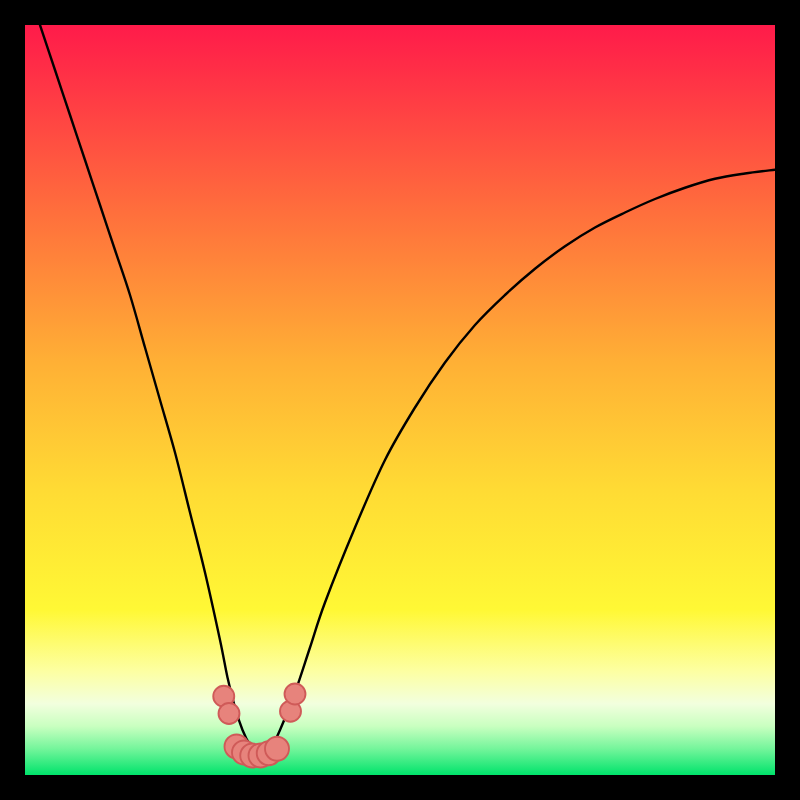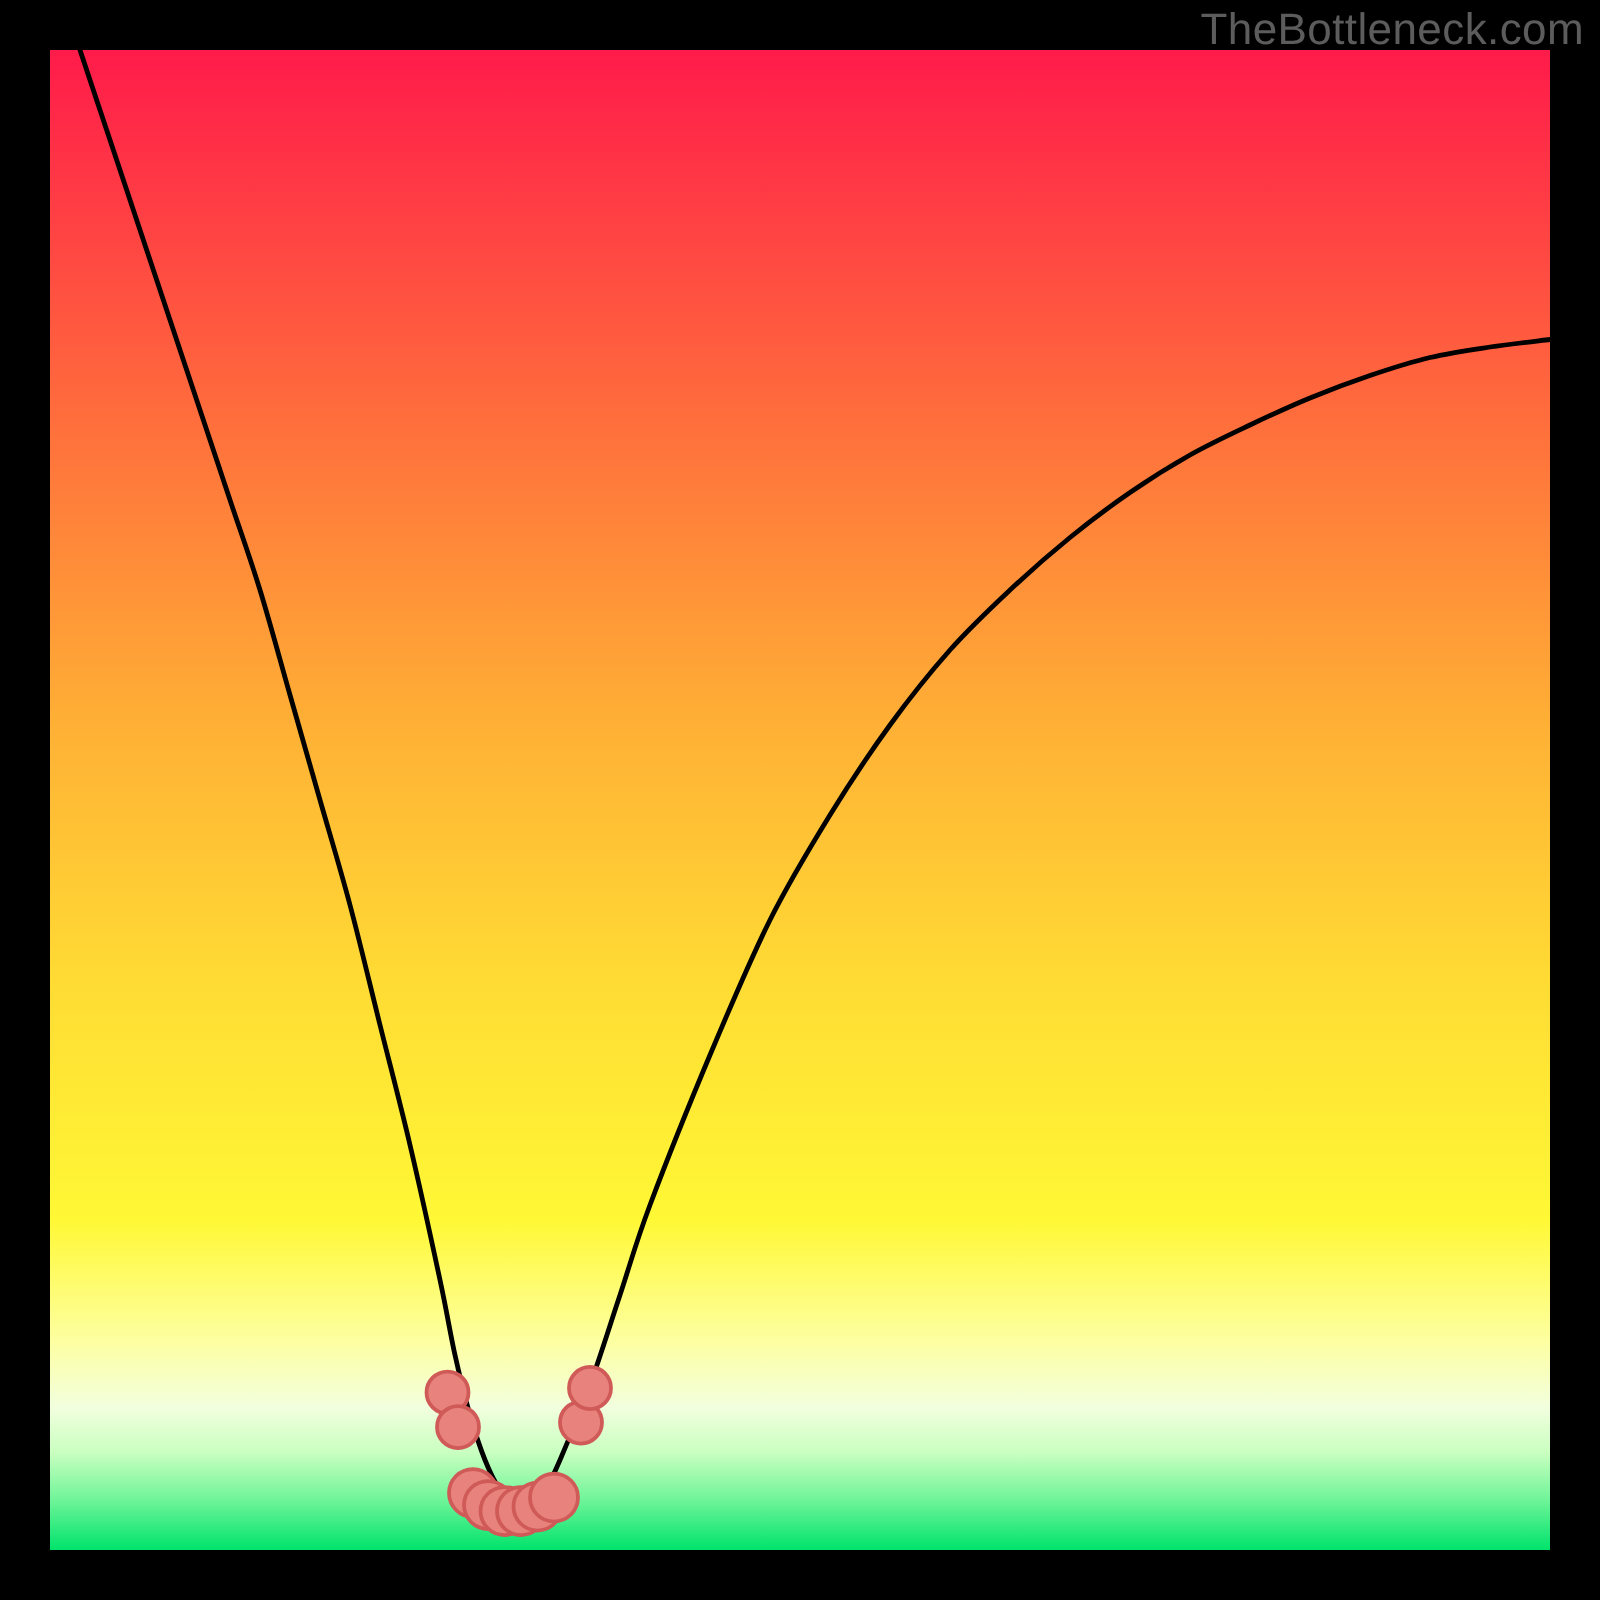--- a/index.html
+++ b/index.html
@@ -79,14 +79,13 @@
           <circle cx="31.4" cy="97.4" r="1.6" fill="#e7837c" stroke="#cf5a58" stroke-width="0.25"></circle>
           <circle cx="32.5" cy="97.1" r="1.6" fill="#e7837c" stroke="#cf5a58" stroke-width="0.25"></circle>
           <circle cx="33.6" cy="96.5" r="1.6" fill="#e7837c" stroke="#cf5a58" stroke-width="0.25"></circle>
           <circle cx="35.4" cy="91.5" r="1.4" fill="#e7837c" stroke="#cf5a58" stroke-width="0.25"></circle>
           <circle cx="36" cy="89.2" r="1.4" fill="#e7837c" stroke="#cf5a58" stroke-width="0.25"></circle>
         </g>
     </svg>
 
   </div>
 
-  <div class="watermark">TheBottleneck.com</div>
 </div>
 
 </body></html>

